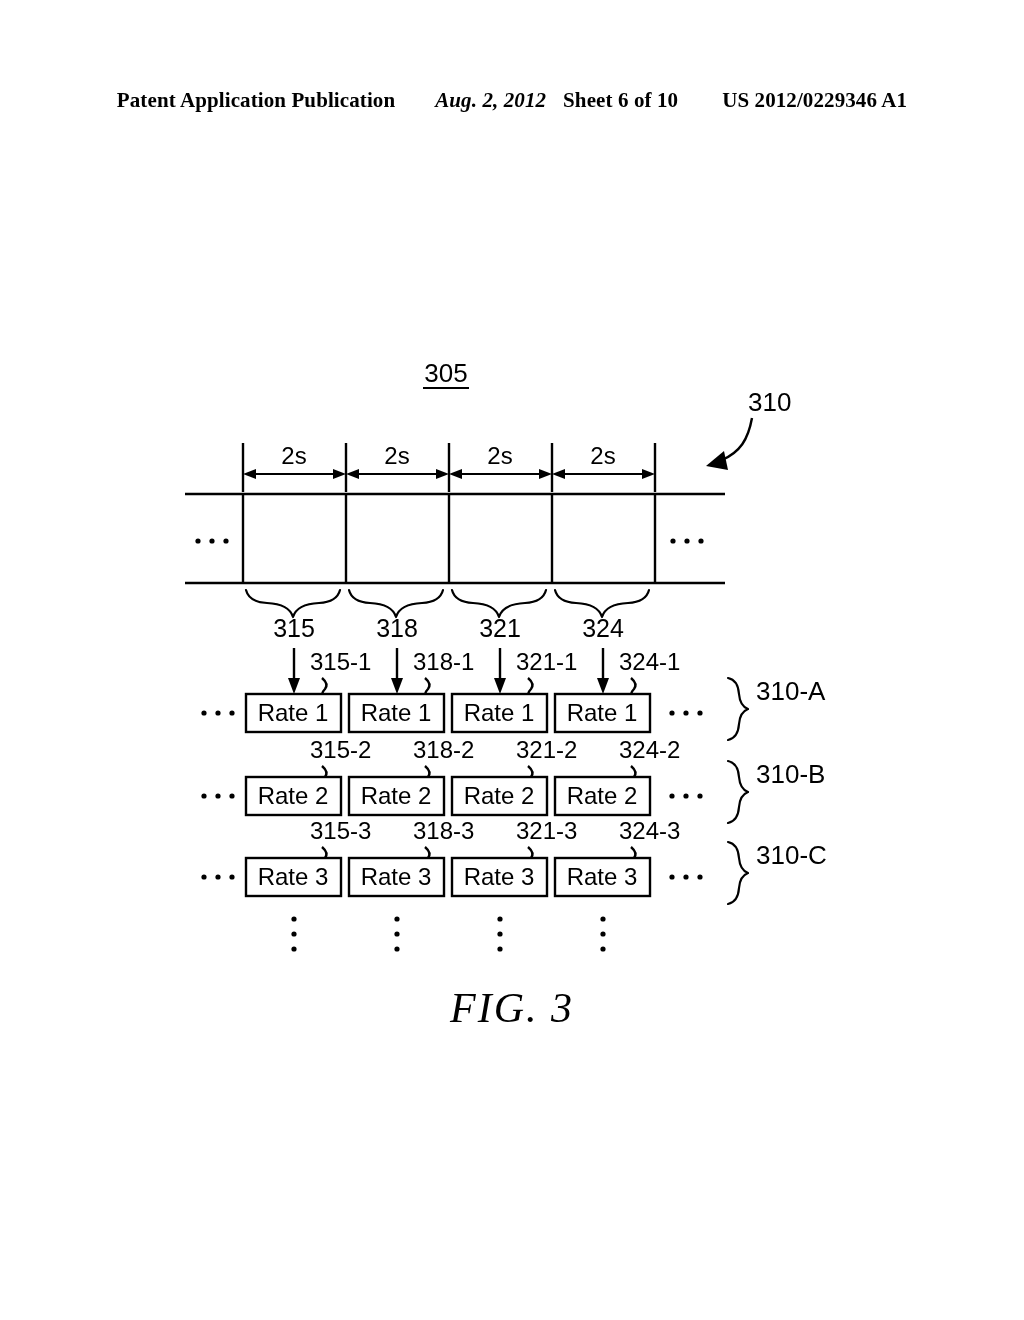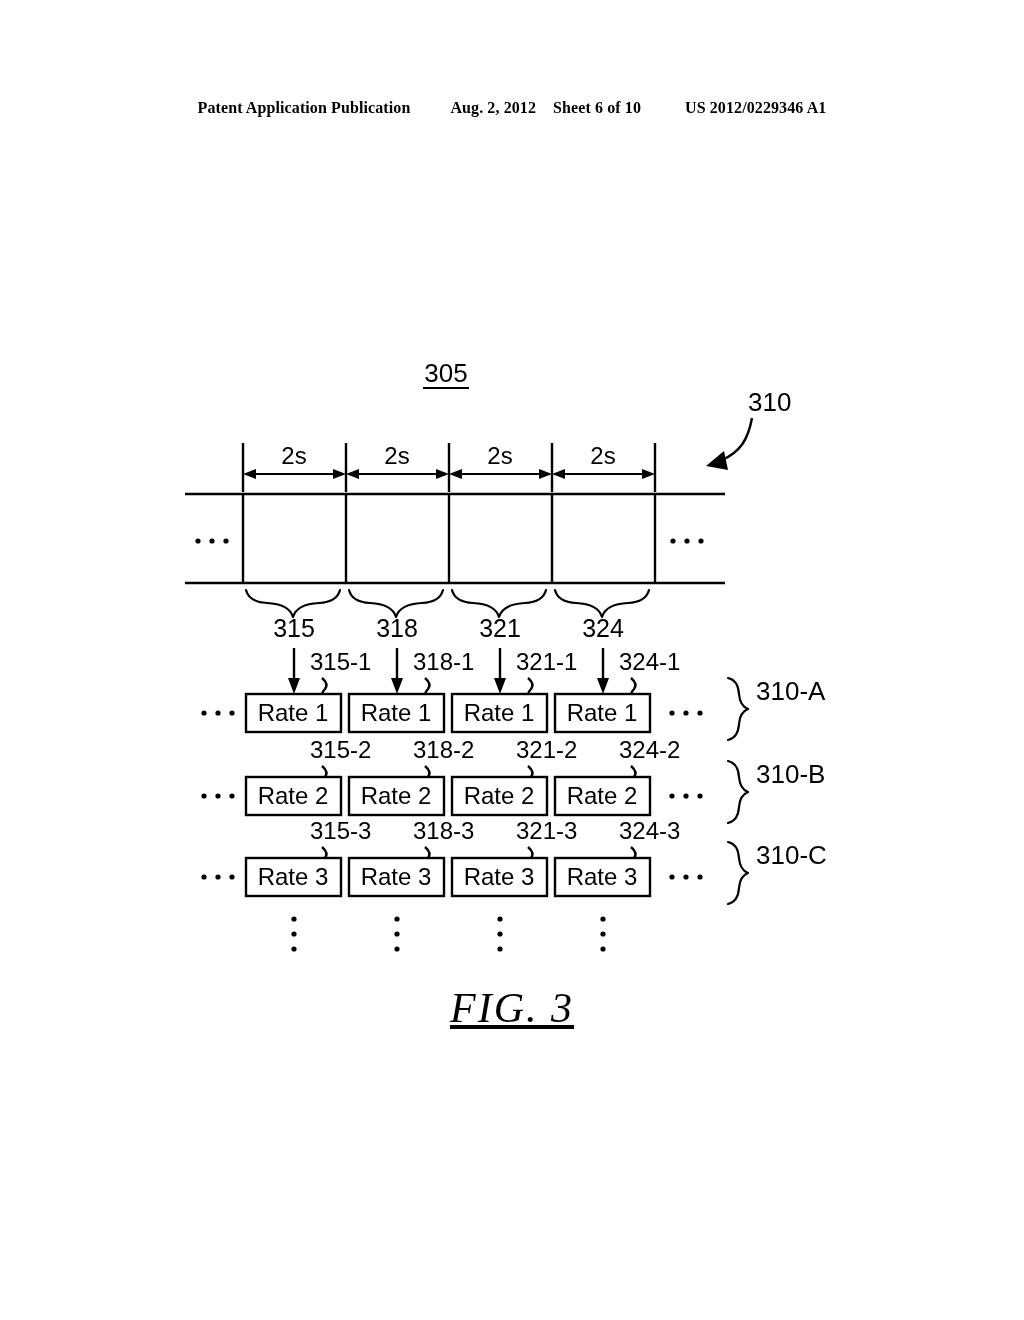--- a/index.html
+++ b/index.html
@@ -20,27 +20,26 @@
   #page-header {
     position: absolute;
     top: 88px;
     left: 0;
     width: 1024px;
     display: flex;
     justify-content: center;
     align-items: baseline;
     font-family: "Liberation Serif", serif;
     font-weight: bold;
-    font-size: 16px;
+    font-size: 21px;
     letter-spacing: 0.1px;
     white-space: nowrap;
-    margin-top: 11px;
   }
   #page-header .hdr-pub { }
-  #page-header .hdr-date { margin-left: 40px; }
+  #page-header .hdr-date { margin-left: 40px; font-style: italic; }
   #page-header .hdr-sheet { margin-left: 17px; }
   #page-header .hdr-pat { margin-left: 44px; }
 
   
   #figure {
     position: absolute;
     left: 0;
     top: 0;
     width: 1024px;
     height: 1124px;
@@ -50,21 +49,20 @@
   .fig-caption {
     position: absolute;
     left: 0;
     top: 984px;
     width: 1024px;
     text-align: center;
     font-family: "Liberation Serif", serif;
     font-style: italic;
     font-size: 42px;
     letter-spacing: 2px;
-    text-decoration: underline;
   }
 
   
   text {
     font-family: "Liberation Sans", sans-serif;
     fill: #000;
   }
   .t-num   { font-size: 25px; }
   .t-sub   { font-size: 24px; }
   .t-rate  { font-size: 24px; }

